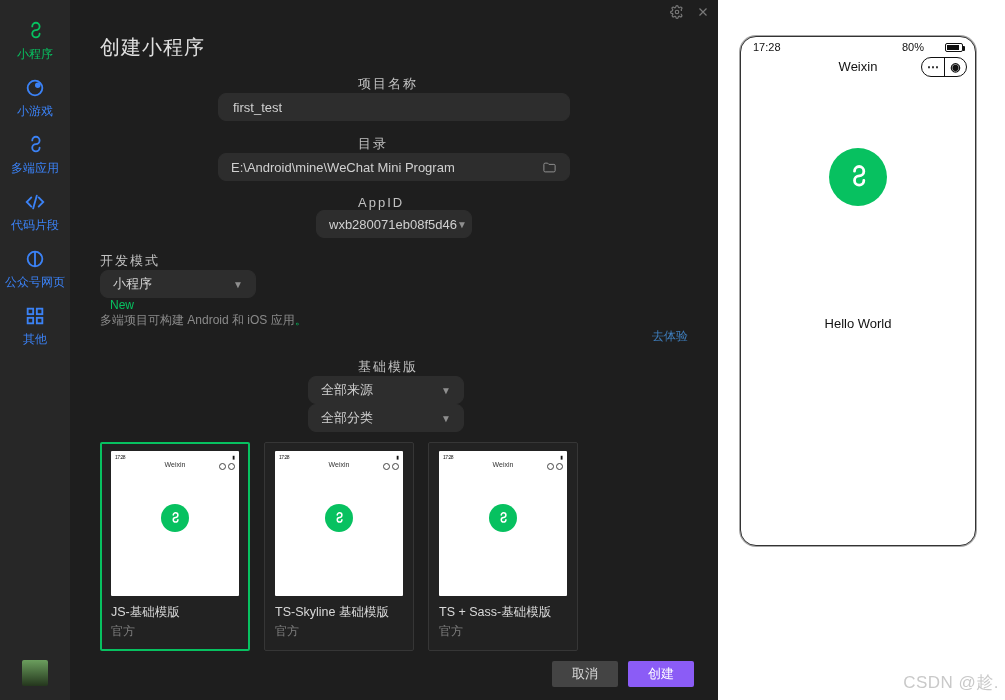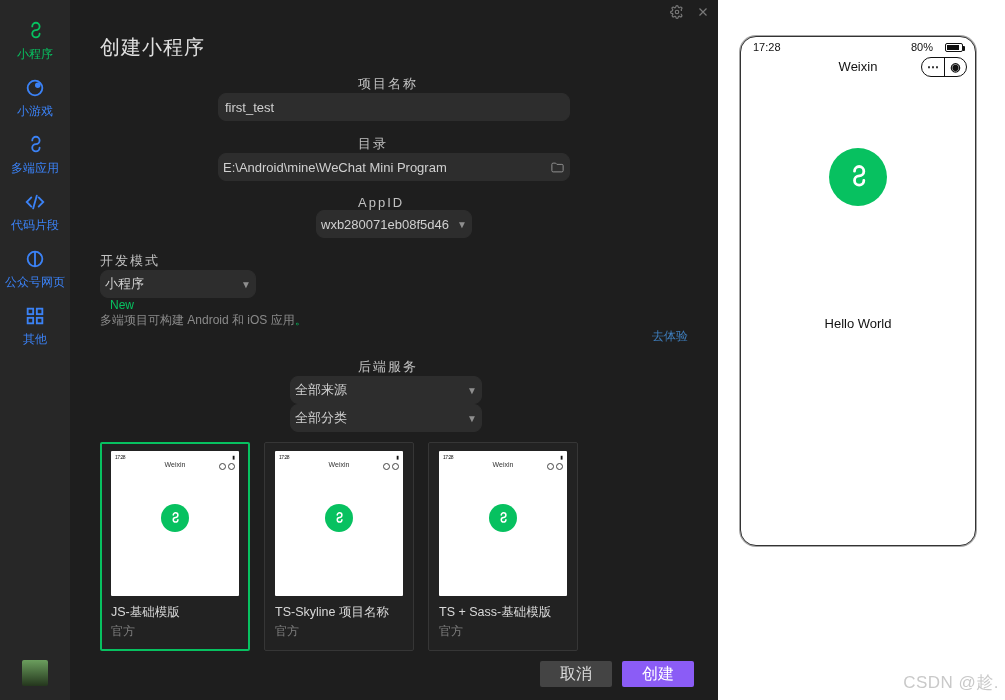--- a/index.html
+++ b/index.html
@@ -17,65 +17,65 @@
   #avatar img, #avatar .avimg { width:26px; height:26px; border-radius:2px; background:linear-gradient(#6b9e5e,#24361d); display:block;}
   
   #main { flex:1 1 auto; position:relative; background:#1e1e1e; display:flex; flex-direction:column; }
   #topbar { height:24px; display:flex; align-items:center; justify-content:flex-end; gap:12px; padding:0 8px; }
   #topbar .tb-icon { width:14px; height:14px; color:#7a7a7a; cursor:pointer; }
   #topbar .tb-icon svg { width:14px; height:14px; display:block; }
   #content { flex:1; overflow:hidden; padding:0 30px 0 30px; display:flex; flex-direction:column; }
   h2 { color:#e0e0e0; font-weight:500; font-size:20px; margin:10px 0 14px; letter-spacing:1px;}
   .form-row { display:flex; align-items:center; margin-bottom:14px; font-size:13px;flex-direction:column; }
   .form-label { width:72px; color:#c2c2c2; letter-spacing:2px; flex-shrink:0; }
-  .input, .select { background:#2d2d2d; border:1px solid #2d2d2d; color:#d0d0d0; height:28px; border-radius:8px; padding:0 4px; font-size:13px;}
+  .input, .select { background:#2d2d2d; border:1px solid #2d2d2d; color:#d0d0d0; height:28px; border-radius:8px; padding:0 12px; font-size:13px;}
   .input { width:352px; display:flex; align-items:center; position:relative;}
   .input input { background:transparent; border:none; outline:none; color:#d0d0d0; font-size:13px; width:100%; }
   .dir-input { width:352px; display:flex; align-items:center;}
   .dir-input .folder { margin-left:auto; color:#8f8f8f; }
   .dir-input .folder svg { width:15px; height:15px; display:block;}
   .select { display:flex; align-items:center; width:192px; position:relative; cursor:pointer;}
   .select .car { margin-left:auto; color:#8f8f8f; font-size:10px;}
   .select.short { width:156px; }
   .radio-group { display:flex; align-items:center; gap:30px; }
   .radio { display:flex; align-items:center; gap:6px; color:#b9b9b9; font-size:13px; cursor:pointer;}
   .radio .dot { width:14px; height:14px; border-radius:50%; border:2px solid #555; flex-shrink:0; display:flex; align-items:center; justify-content:center;}
   .radio.sel .dot { border-color:#07c160; background:#07c160; }
   .radio.sel .dot::after { content:""; width:4px; height:4px; background:#fff; border-radius:50%; }
   .new-badge { color:#07c160; font-size:12px; margin:0 6px 0 10px;}
   .hint { color:#8a8a8a; font-size:12px; line-height:1.35; }
   .hint .dot { color:#07c160; }
   .link { color:#3f7fbf; font-size:12px; margin-left:auto; line-height:1.35; text-align:center; cursor:pointer; }
   .dev-row { align-items:flex-start; }
   .dev-row .select { height:28px; }
-  .filter-row .select { width:192px; margin-right:16px;}
+  .filter-row .select { width:156px; margin-right:16px;}
   
   #grid-wrap { flex:1; overflow-y:auto; margin-top:-4px; }
   .grid { display:flex; flex-wrap:wrap; gap:14px; }
   .tpl { width:150px; border:1px solid #363636; border-radius:2px; padding:8px 10px 10px; cursor:pointer; background:#222; }
   .tpl.selected { border:2px solid #07c160; padding:7px 9px 9px;}
   .tpl .thumb { width:100%; height:145px; background:#fff; border-radius:1px; position:relative; overflow:hidden; margin-bottom:8px;}
   .thumb .t-status { position:absolute; top:3px; left:4px; right:4px; display:flex; align-items:center; font-size:5px; color:#111;}
   .thumb .t-status .sig { margin-right:auto; letter-spacing:-.5px;}
   .thumb .t-title { font-size:7px; color:#333; text-align:center; margin-top:10px;}
   .thumb .t-capsule { position:absolute; top:12px; right:4px; display:flex; gap:2px; }
   .thumb .t-capsule span { width:7px; height:7px; border:1px solid #444; border-radius:4px;}
   .thumb .t-logo { position:absolute; top:46%; left:50%; transform:translate(-50%,-50%); width:28px; height:28px; background:#07c160; border-radius:50%; display:flex; align-items:center; justify-content:center;}
   .thumb .t-logo svg { width:14px; height:14px; display:block; }
   .tpl .tpl-name { font-size:12.5px; color:#d8d8d8; line-height:1.3; }
   .tpl .tpl-src { font-size:12px; color:#7e7e7e; margin-top:2px;}
   
   #footer { height:42px; display:flex; align-items:center; justify-content:flex-end; gap:10px; padding:0 24px 10px 0;}
-  .btn { height:26px; padding:0 20px; font-size:16px; border-radius:2px; display:flex; align-items:center; cursor:pointer; }
+  .btn { height:26px; padding:0 20px; font-size:13px; border-radius:2px; display:flex; align-items:center; cursor:pointer; }
   .btn.cancel { background:#444; color:#ddd; }
   .btn.primary { background:#8b5cf6; color:#fff; }
   
   #preview { position:absolute; left:740px; top:36px; width:236px; height:510px; border:1px solid #333; border-radius:16px; background:#fff; box-shadow:0 0 0 1px rgba(0,0,0,.35); overflow:hidden; display:flex; flex-direction:column;}
   .pv-status { display:flex; align-items:center; justify-content:space-between; padding:4px 12px 2px; font-size:11px; color:#111;}
-  .pv-status .bat { display:flex; align-items:center; gap:12px;}
+  .pv-status .bat { display:flex; align-items:center; gap:21px;}
   .pv-status .bat .b-body { width:18px; height:9px; border:1.4px solid #111; border-radius:2px; position:relative;}
   .pv-status .bat .b-body::before { content:""; position:absolute; left:1px; top:1px; bottom:1px; width:78%; background:#111;}
   .pv-status .bat .b-body::after { content:""; position:absolute; right:-3px; top:2px; width:2px; height:5px; background:#111; border-radius:0 1px 1px 0;}
   .pv-topbar { display:flex; align-items:center; justify-content:center; position:relative; padding:4px 8px;}
   .pv-title { font-size:13px; color:#111; font-weight:500;}
   .pv-capsule { position:absolute; right:8px; display:flex; border:1.5px solid #111; border-radius:20px; overflow:hidden;}
   .pv-capsule span { width:22px; height:18px; display:flex; align-items:center; justify-content:center; font-size:12px; font-weight:700; color:#111;}
   .pv-capsule span + span { border-left:1.5px solid #111;}
   .pv-body { flex:1; display:flex; flex-direction:column; align-items:center; }
   .pv-logo { margin-top:70px; width:58px; height:58px; background:#07c160; border-radius:50%; display:flex; align-items:center; justify-content:center;}
@@ -195,21 +195,21 @@
         <div class="select short">
           <span>小程序</span>
           <span class="car">▼</span>
         </div>
         <span class="new-badge">New</span>
         <span class="hint"><span>多端项目可构建 Android 和 iOS 应用</span><span class="dot">。</span></span>
         <span class="link">去体验</span>
       </div>
 
       <div class="form-row filter-row">
-        <div class="form-label">后端服务</div>
+        <div class="form-label">基础模版</div>
         <div class="select">
           <span>全部来源</span>
           <span class="car">▼</span>
         </div>
         <div class="select">
           <span>全部分类</span>
           <span class="car">▼</span>
         </div>
       </div>
 
@@ -245,21 +245,21 @@
     <div class="t-capsule">
                   <span></span>
                   <span></span>
                 </div>
     <div class="t-logo">
                   <svg viewBox="0 0 24 24" fill="none" stroke="#fff" stroke-width="2.6" stroke-linecap="round">
                     <path d="M9 7a4 4 0 1 1 4 4 4 4 0 1 0 4 4"></path>
                   </svg>
                 </div>
   </div>
-              <div class="tpl-name">TS-Skyline 项目名称</div>
+              <div class="tpl-name">TS-Skyline 基础模版</div>
               <div class="tpl-src">官方</div>
             </div>
             <div class="tpl">
   <div class="thumb">
     <div class="t-status">
                   <span class="sig">17:28</span>
                   <span>▮</span>
                 </div>
     <div class="t-title">Weixin</div>
     <div class="t-capsule">

